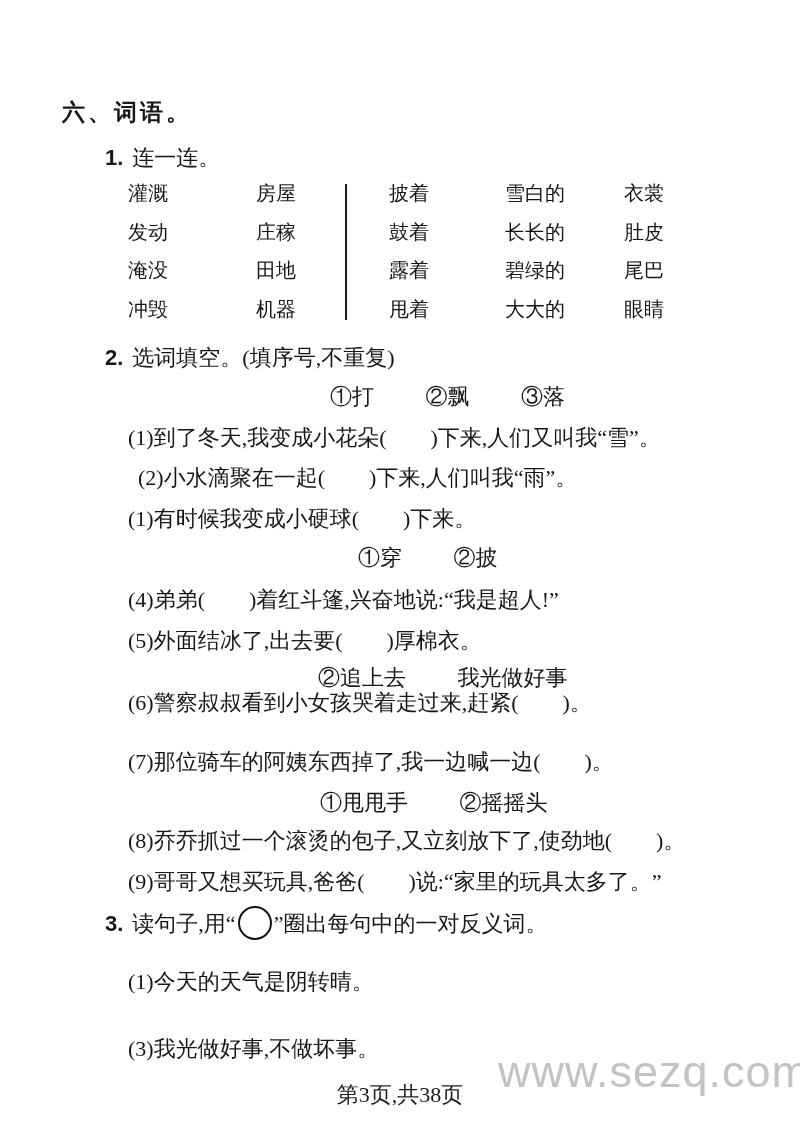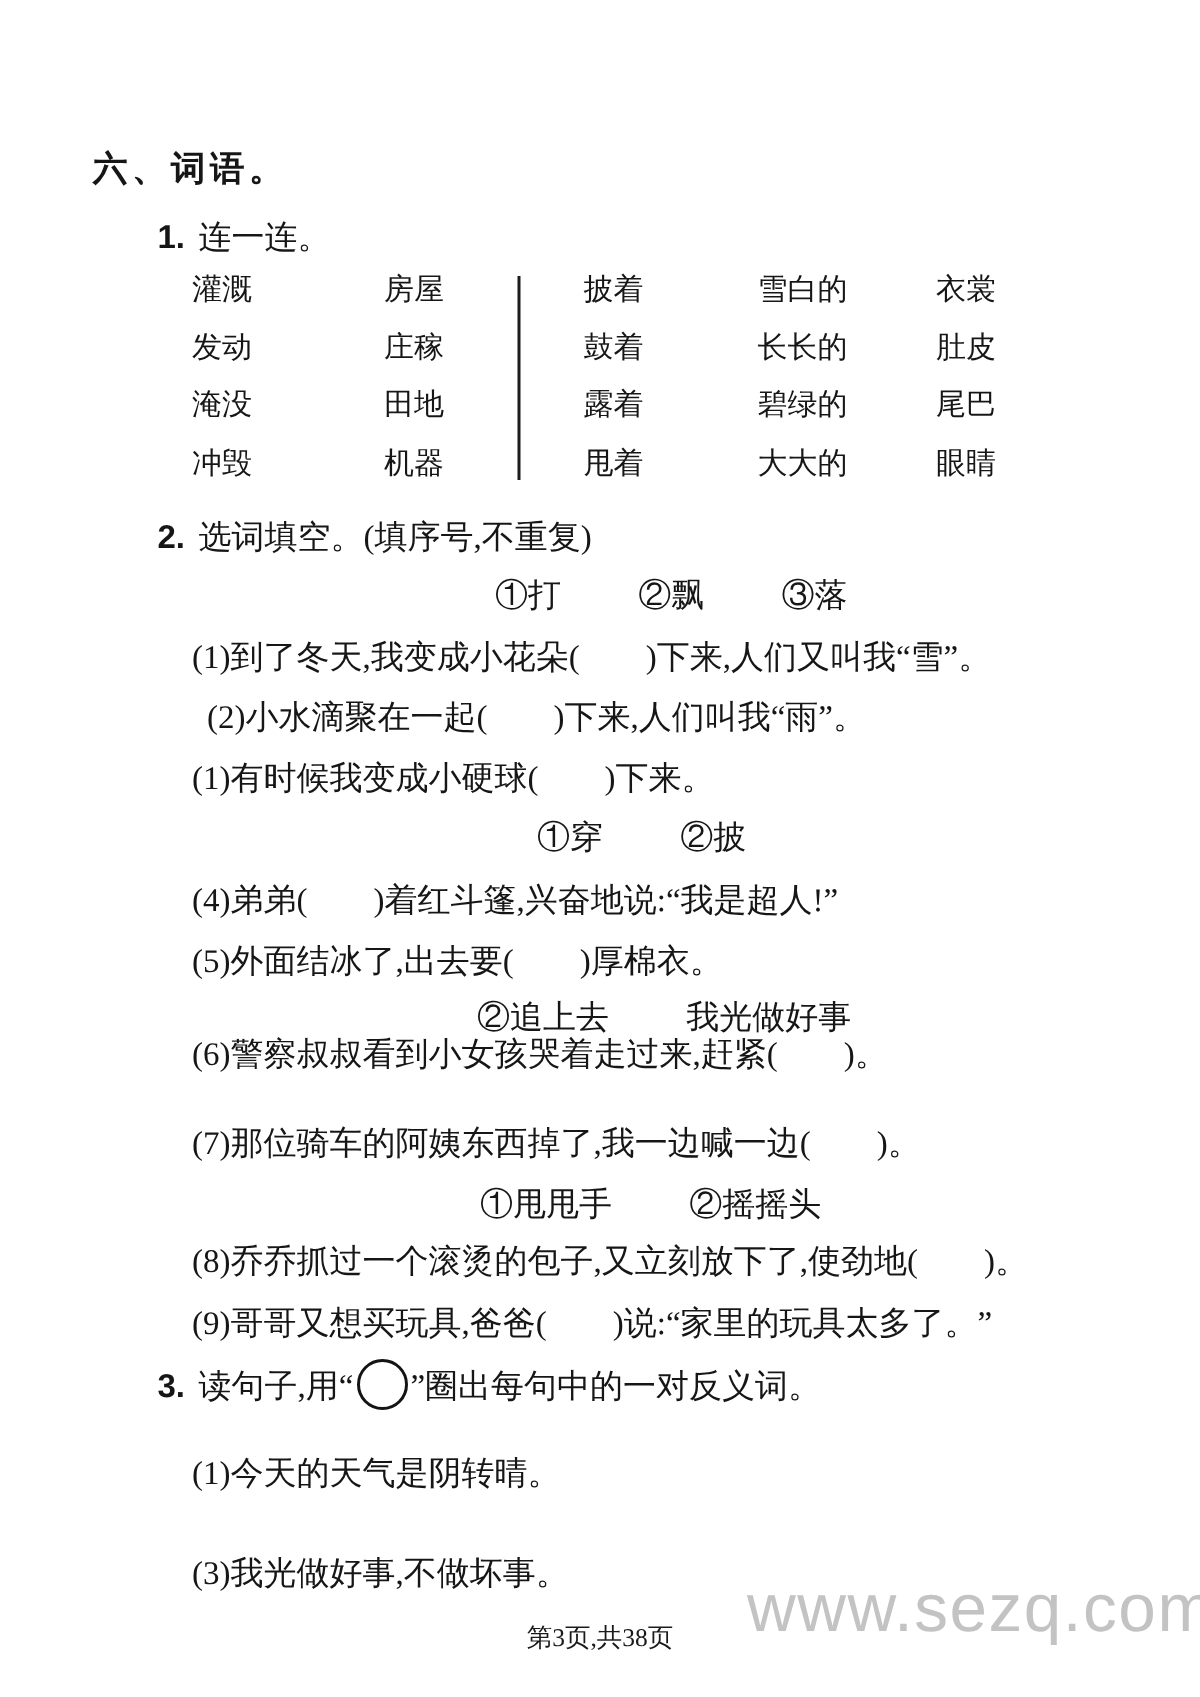--- a/index.html
+++ b/index.html
@@ -15,21 +15,21 @@
   .match-col .cell { height:38.5px; line-height:22px; }
   .divider { position:absolute; left:345px; top:184px; width:2px; height:136px; background:#1c1c1c; }
   .opts .opt { display:inline-block; margin-right:46px; }
   .opts .opt:last-child { margin-right:0; }
   .circle {
     display:inline-block; width:30px; height:30px; border:2px solid #141414;
     border-radius:50%; vertical-align:-9px; margin:0 2px;
   }
   .footer-page {
     position:absolute; left:0; top:1080px; width:800px; text-align:center;
-    font-size:17px; color:#1a1a1a;
+    font-size:22px; color:#1a1a1a;
   }
   .watermark {
     position:absolute; left:498px; top:1046px;
     font-family:"Liberation Sans","DejaVu Sans",sans-serif;
     font-size:45px; color:#c3c3c3; letter-spacing:1px;
   }
   .bottom-edge { position:absolute; left:0; top:1128px; width:800px; height:3px; background:#dcdcdc; }
 </style>
 </head>
 <body>

